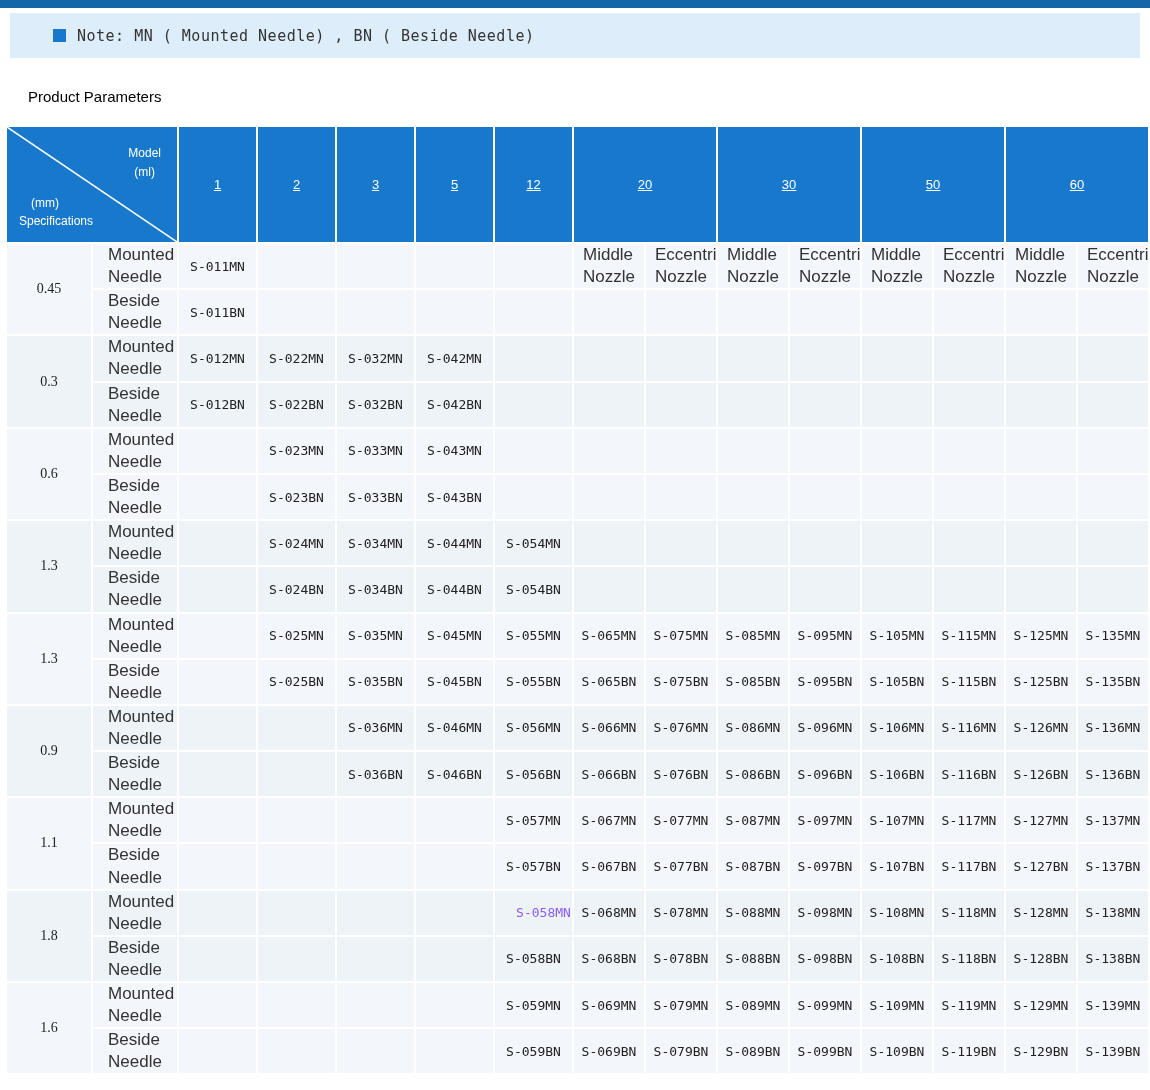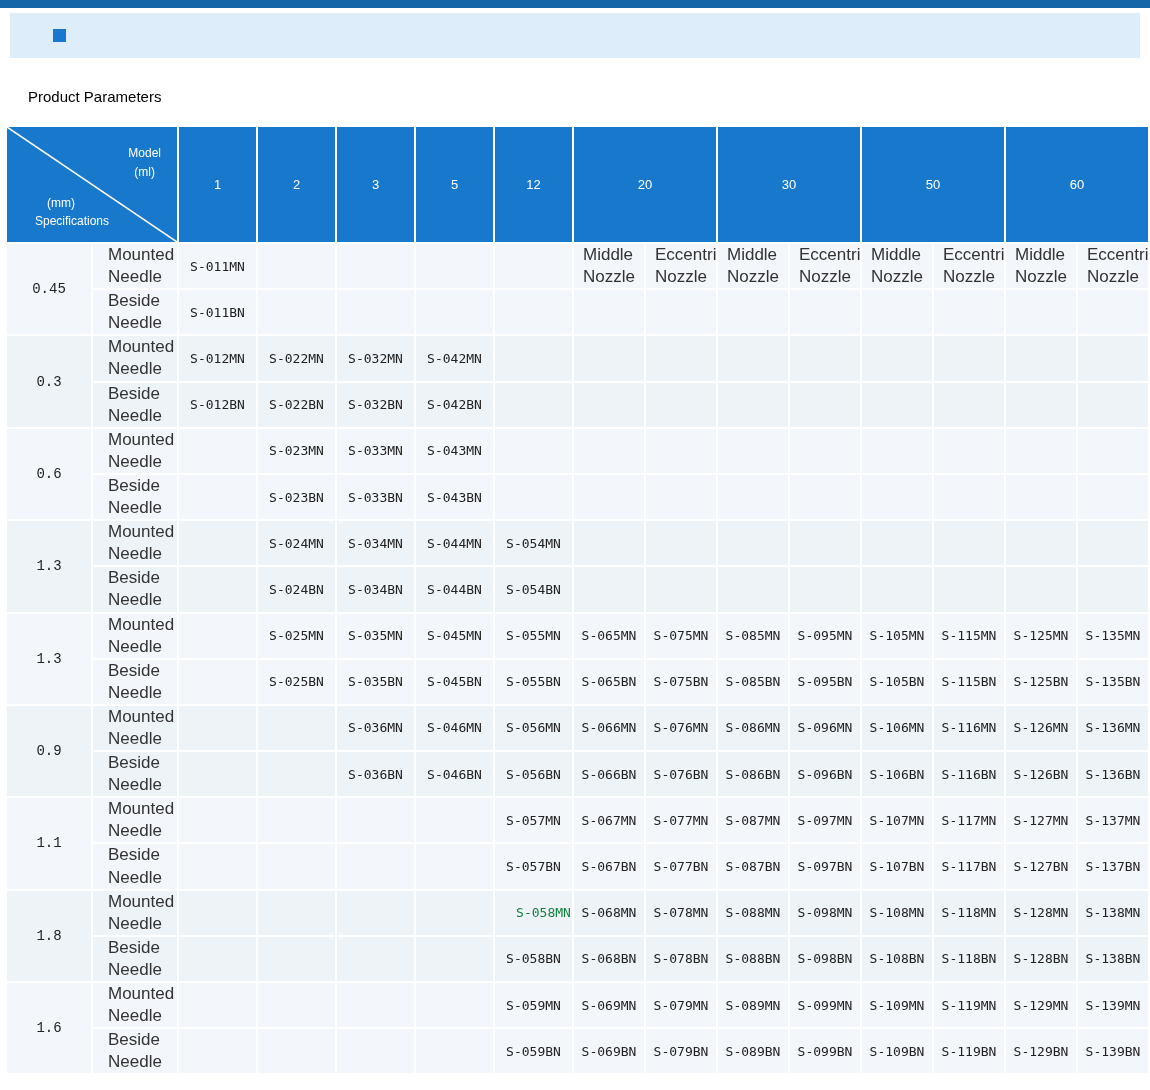--- a/index.html
+++ b/index.html
@@ -54,84 +54,86 @@
     overflow: hidden;
   }
   thead th {
     background: #1878cc;
     color: #ffffff;
     font-weight: normal;
     font-size: 13px;
     height: 117px;
     text-align: center;
     vertical-align: middle;
+    text-decoration: underline;
   }
   th.corner { position: relative; }
   .corner .diag {
     position: absolute;
     left: 0; top: 0;
     width: 100%; height: 100%;
     display: block;
   }
   .corner-top {
     position: absolute;
     top: 17px; right: 16px;
     text-align: center;
     font-size: 12px;
     line-height: 1.55;
   }
   .corner-bottom {
     position: absolute;
-    bottom: 11px; left: 28px;
+    bottom: 11px; left: 12px;
     text-align: left;
     font-size: 12px;
     line-height: 1.55;
   }
   .corner-bottom .line1 { margin-left: 12px; }
   tbody td {
     height: 45px;
     vertical-align: middle;
   }
   tr.g-even td { background: #f3f6fa; }
   tr.g-odd td { background: #eef3f8; }
   td.spec {
-    font-family: Liberation Mono, monospace;
+    font-family: Liberation Serif, serif;
     font-size: 14px;
     color: #222222;
     text-align: center;
   }
   td.needle {
     font-size: 17px;
     color: #333333;
     padding-left: 15px;
     line-height: 1.3;
   }
   td.code {
     font-family: "DejaVu Sans Mono", monospace;
     font-size: 13px;
     color: #222222;
     text-align: center;
     white-space: nowrap;
   }
-  td.code.highlight { color: #15803d; padding-left: 20px; }
+  td.code.highlight { color: #8b5cf6; padding-left: 20px; }
   td.nozzle {
     font-size: 17px;
     color: #333333;
     padding-left: 9px;
     line-height: 1.3;
   }
 </style>
 </head>
 <body>
 
 <div class="page">
   <div class="top-bar"></div>
 
   <div class="note-bar">
     <span class="note-square"></span>
+    <span class="note-text">Note: MN ( Mounted Needle) , BN ( Beside Needle)</span>
   </div>
 
   <div class="section-title">Product Parameters</div>
 
   <table class="params-table">
     <colgroup id="cols">
         <col style="width: 86px;">
         <col style="width: 86px;">
         <col style="width: 79px;">
         <col style="width: 79px;">

